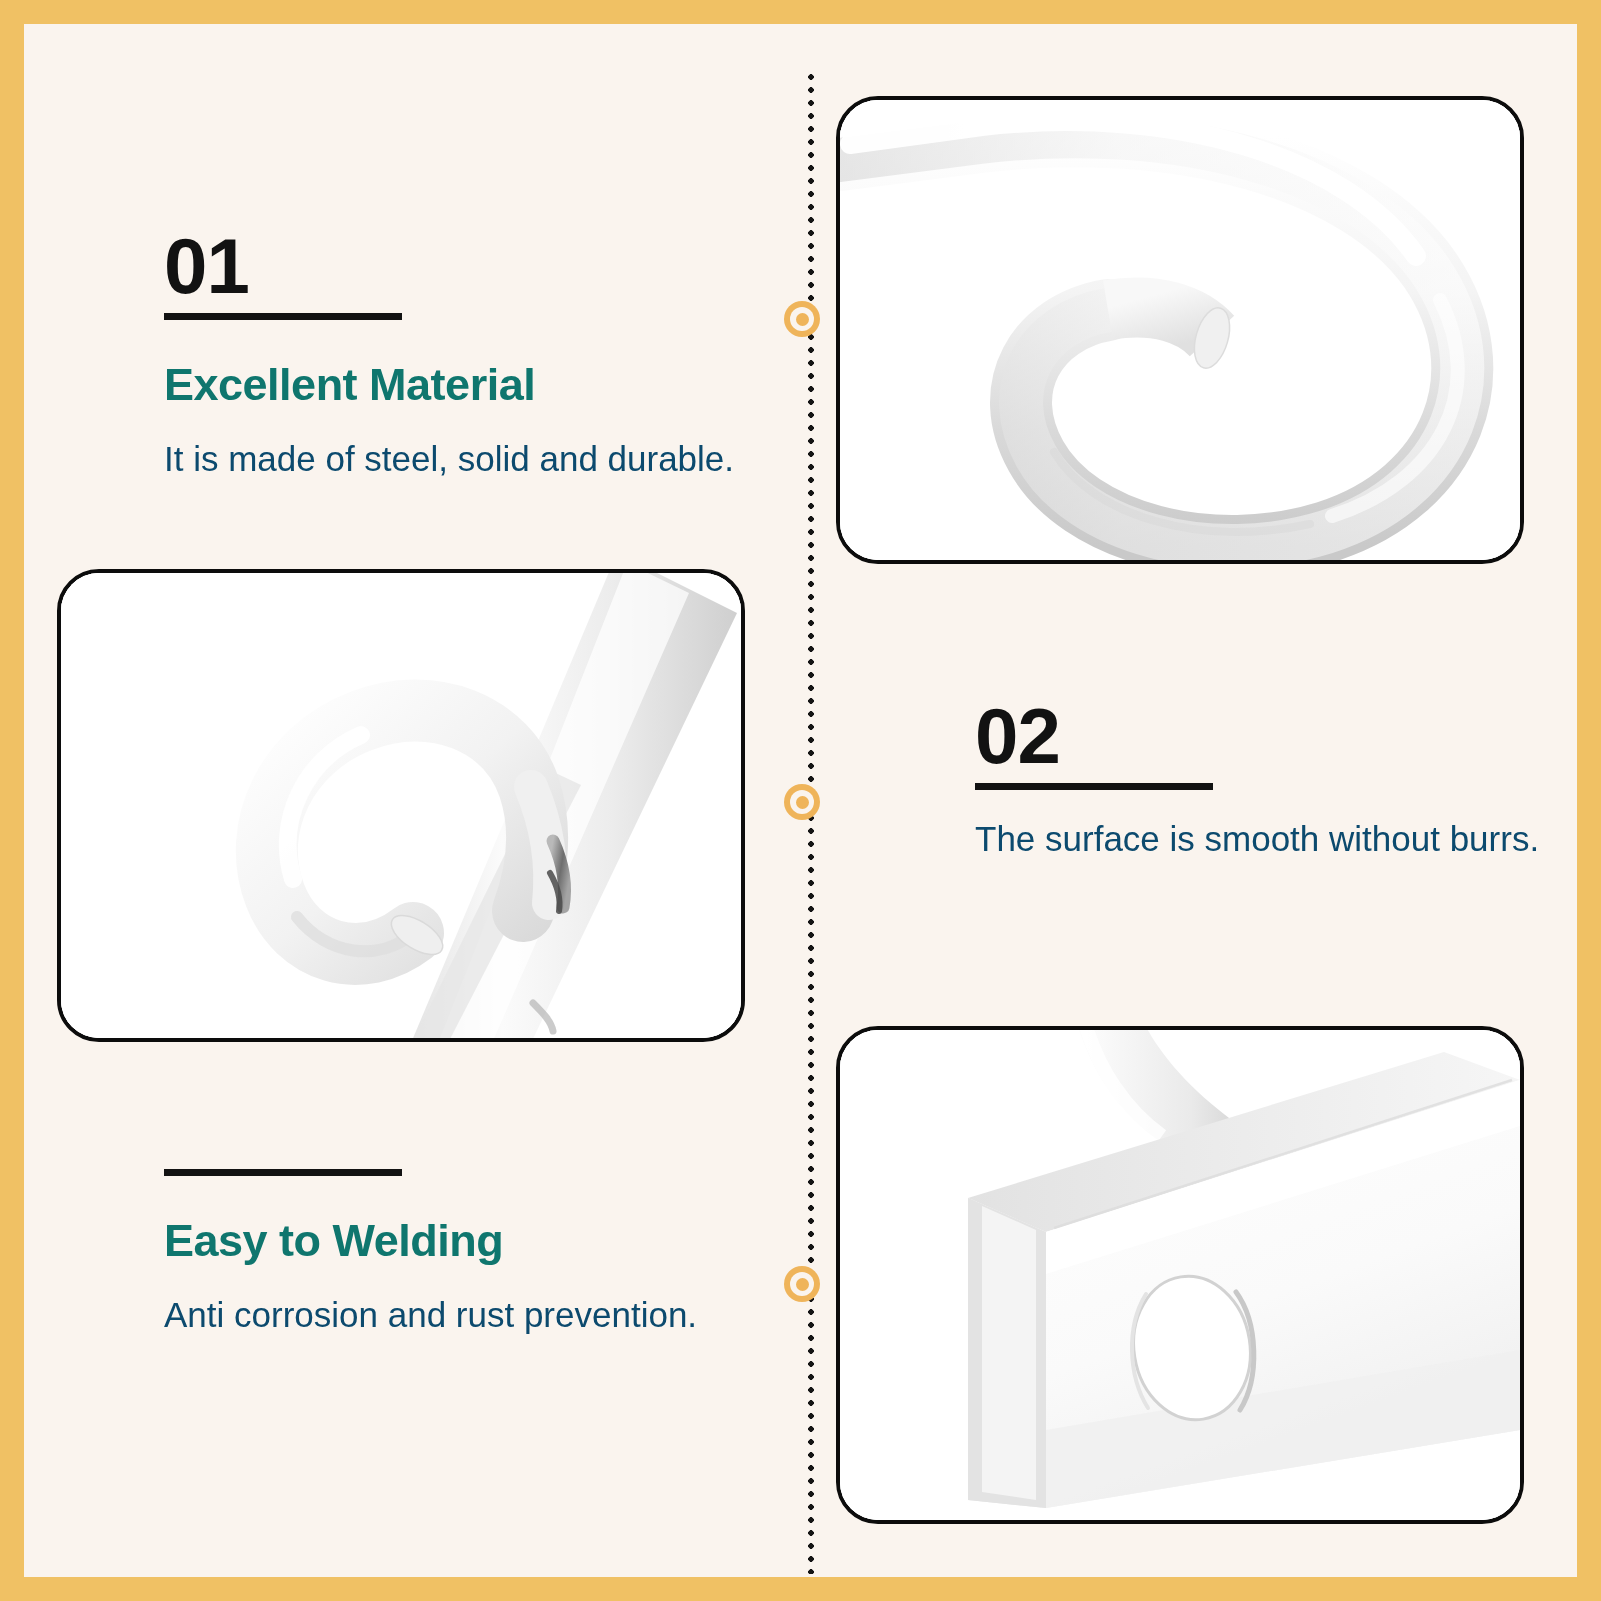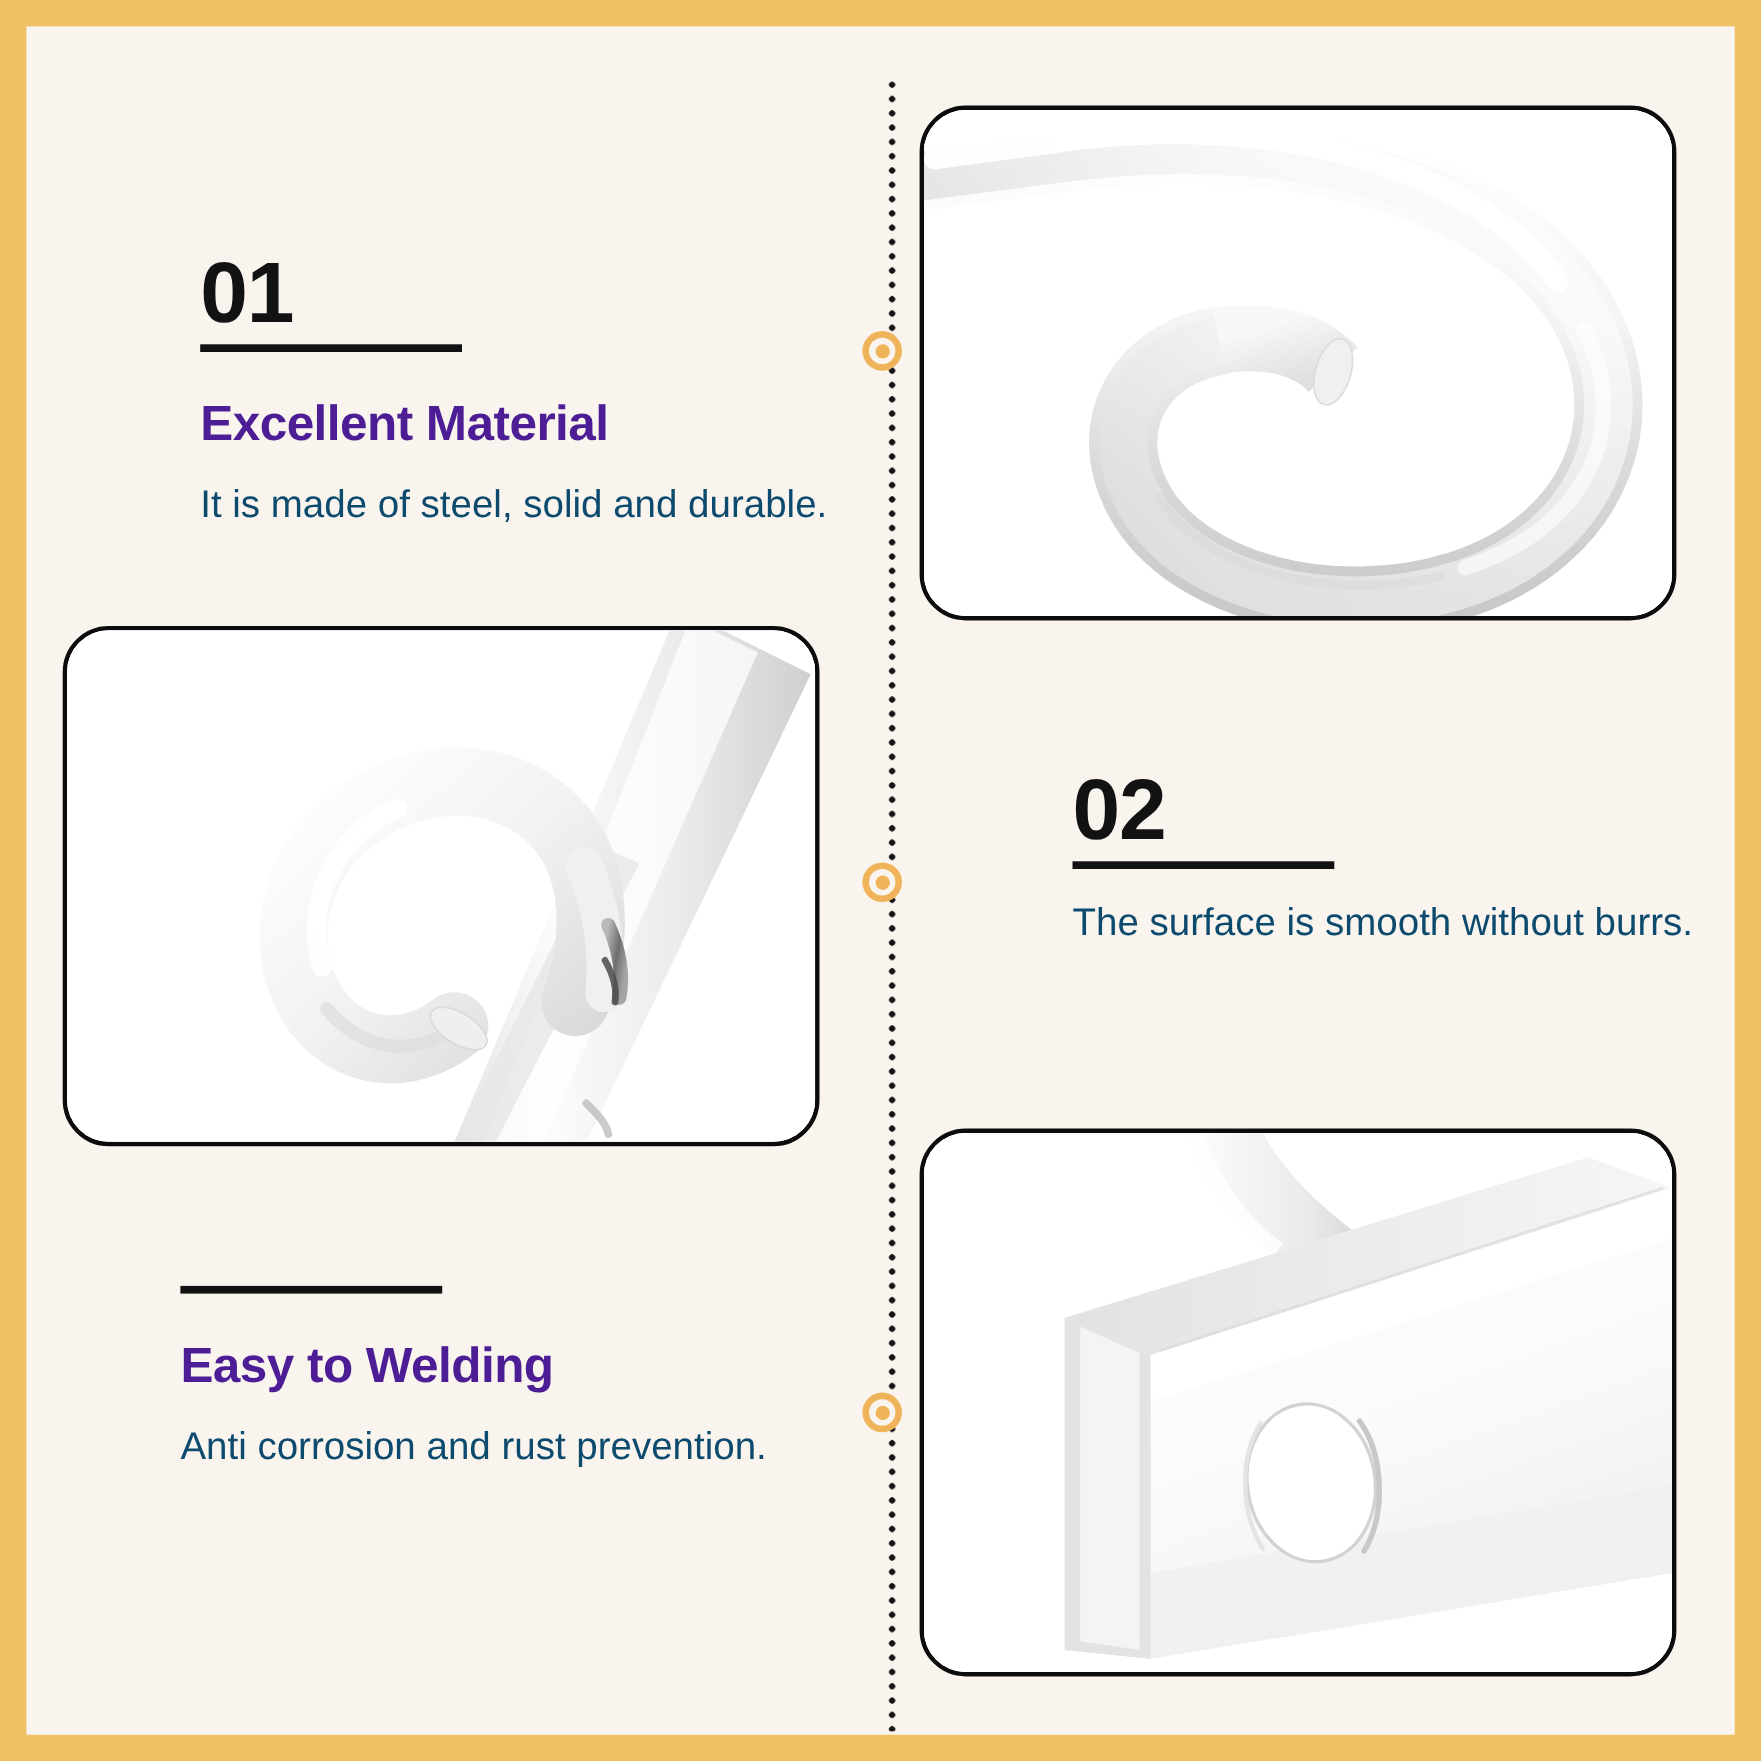--- a/index.html
+++ b/index.html
@@ -77,21 +77,21 @@
   }
   .rule {
     width: 238px;
     height: 7px;
     background: #121212;
     margin-top: 10px;
   }
   .headline {
     font-size: 45px;
     font-weight: 700;
-    color: #4c1d95;
+    color: #0f766e;
     margin-top: 40px;
     line-height: 1.1;
     letter-spacing: -0.5px;
   }
   .subline {
     font-size: 35px;
     font-weight: 400;
     color: #0c4a6e;
     margin-top: 28px;
     line-height: 1.2;
@@ -116,21 +116,21 @@
 <body>
 
 <div id="page">
   <div id="canvas">
 
     <div id="divider"></div>
     <div class="node" style="left:760px; top:277px;"></div>
     <div class="node" style="left:760px; top:760px;"></div>
     <div class="node" style="left:760px; top:1242px;"></div>
 
-    <div class="textblock" style="left:140px; top:205px;margin-left:18px;">
+    <div class="textblock" style="left:140px; top:205px;">
       <div class="num">01</div>
       <div class="rule"></div>
       <div class="headline">Excellent Material</div>
       <div class="subline">It is made of steel, solid and durable.</div>
     </div>
 
     <div class="textblock" style="left:951px; top:675px;">
       <div class="num">02</div>
       <div class="rule"></div>
       <div class="subline">The surface is smooth without burrs.</div>

